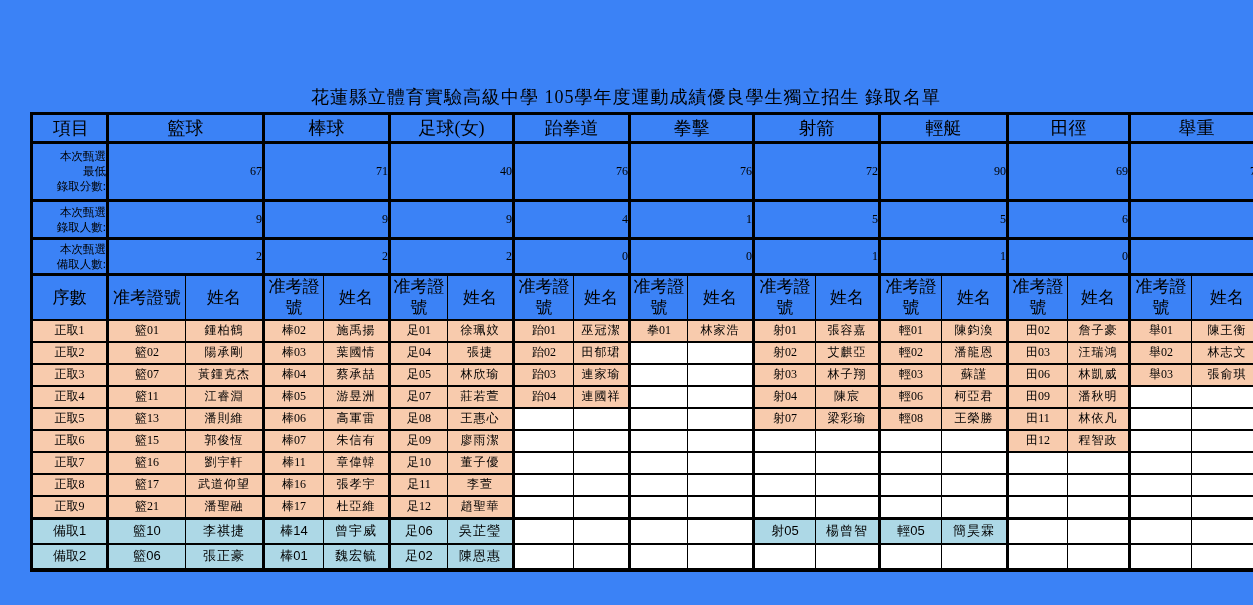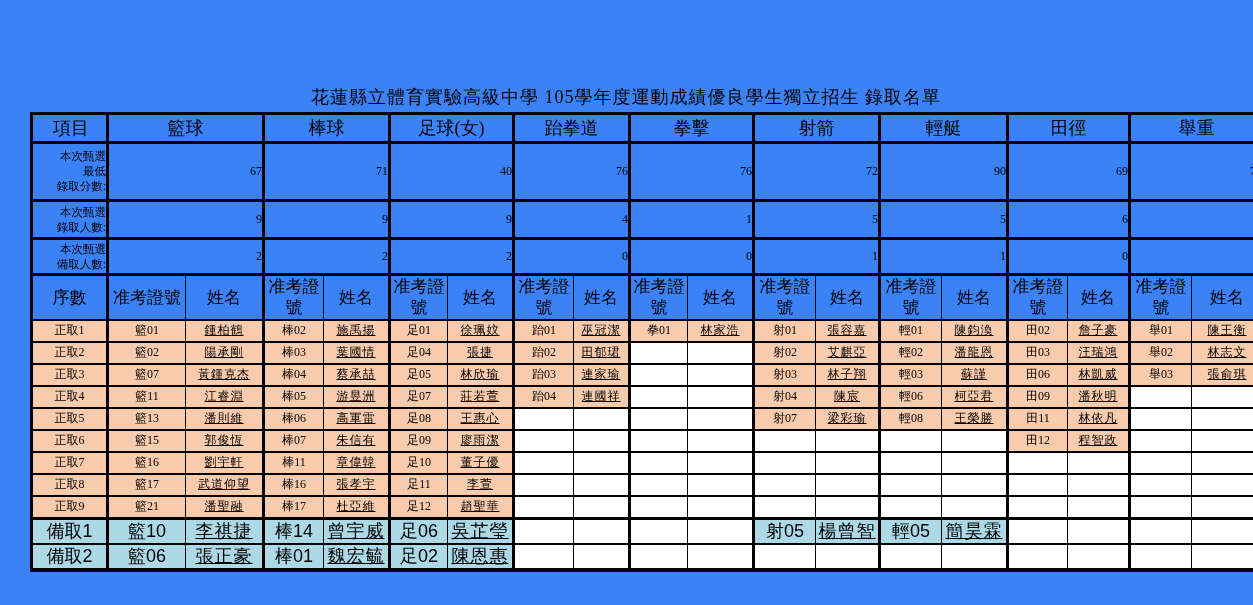--- a/index.html
+++ b/index.html
@@ -31,24 +31,24 @@
   td.stat-label{
     text-align:left;padding:1px 0 1px 2px;font-size:11.5px;
     white-space:pre-line;line-height:1.3;
   }
   td.stat-val{font-size:12px;}
   
   tr.r-sub td{height:21px;font-size:17px;border-bottom:2px solid #000;}
   
   tr.r-data td{height:20px;border-top:2px solid #000;}
   tr.r-wait td{height:23px;border-top:2px solid #000;
-    font-family:"Liberation Sans","DejaVu Sans",sans-serif;font-size:18px;}
+    font-family:"Liberation Sans","DejaVu Sans",sans-serif;font-size:13px;}
   tr.r-wait0 td{border-top:3px solid #000;}
   tr.r-last td{border-bottom:4px solid #000;}
-  td.cell-name{letter-spacing:1px;text-decoration:underline;}
+  td.cell-name{letter-spacing:1px;}
   td.fill-a{background:#f8cbad;}
   td.fill-b{background:#add8e6;}
   td.cell-empty{background:#ffffff;}
 </style>
 </head>
 <body>
 
 <div class="page">
   <div class="doc-title">花蓮縣立體育實驗高級中學  105學年度運動成績優良學生獨立招生  錄取名單</div>
   <table class="adm">

